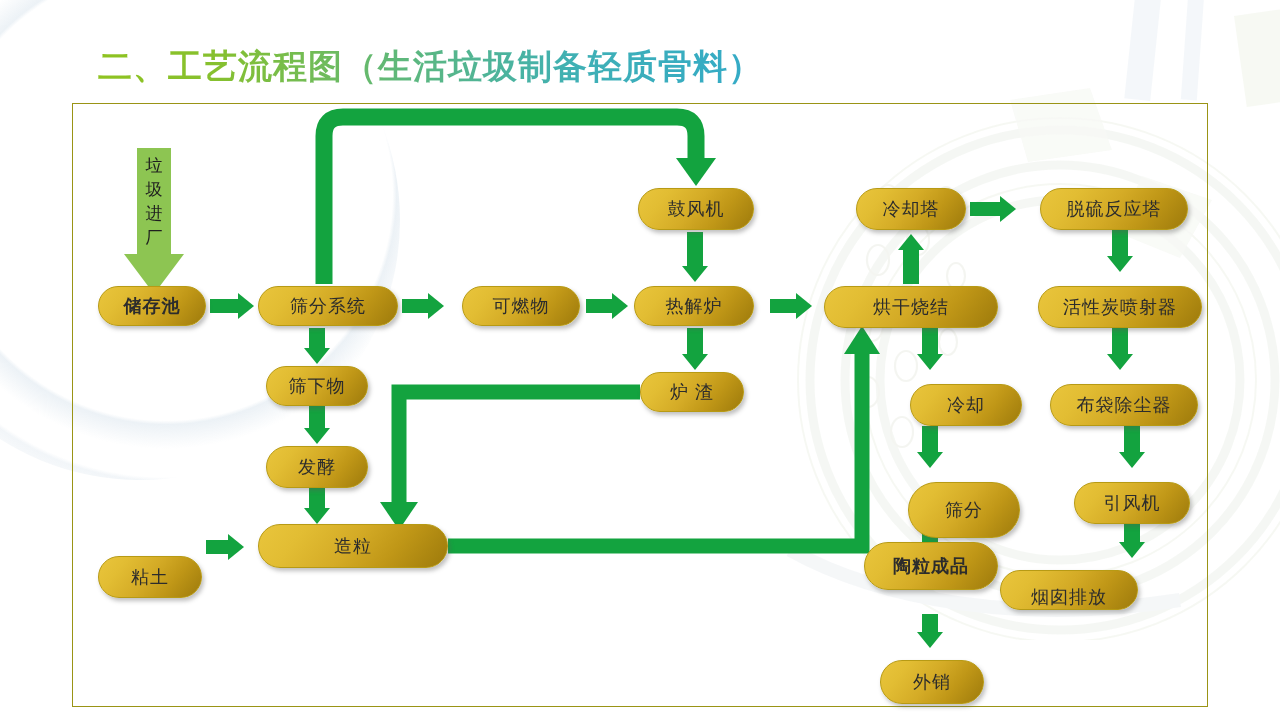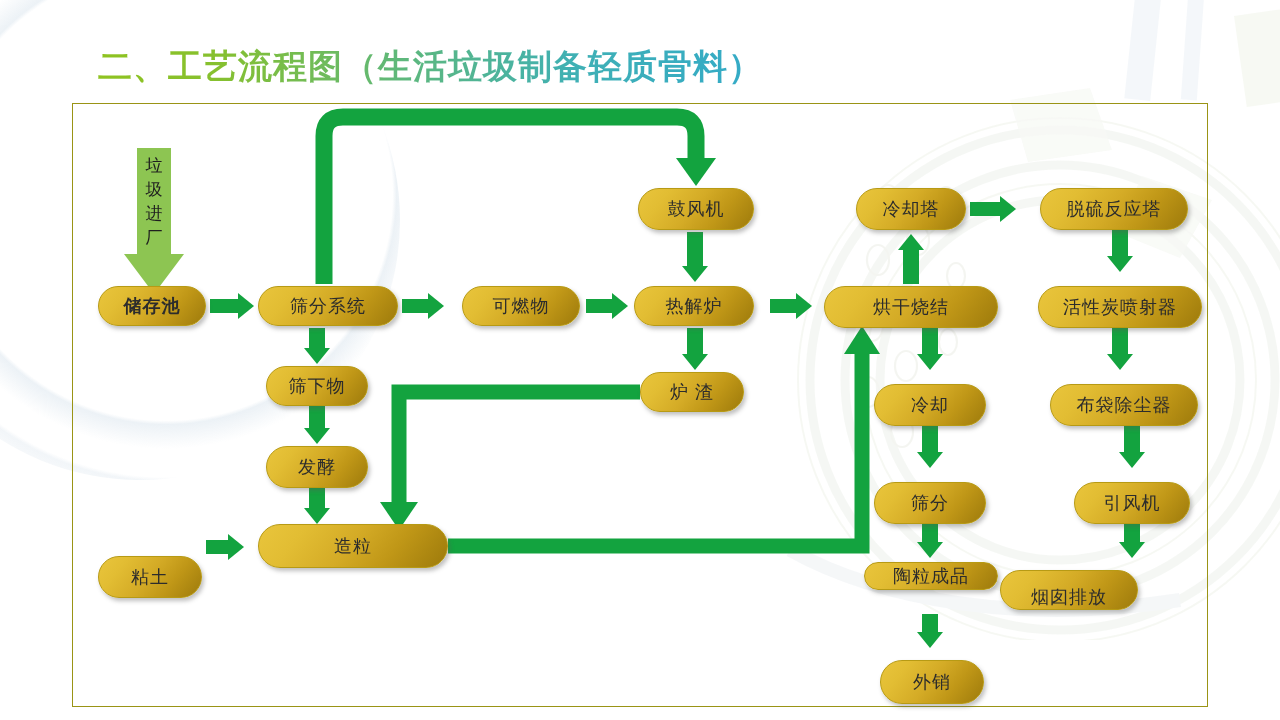--- a/index.html
+++ b/index.html
@@ -229,27 +229,27 @@
       </div>
       <div class="node" style="left: 258px; top: 524px; width: 190px; height: 44px;">
         <span>造粒</span>
       </div>
       <div class="node" style="left: 824px; top: 286px; width: 174px; height: 42px;">
         <span>烘干烧结</span>
       </div>
       <div class="node" style="left: 856px; top: 188px; width: 110px; height: 42px;">
         <span>冷却塔</span>
       </div>
-      <div class="node" style="left: 874px; top: 384px; width: 112px; height: 42px;">
+      <div class="node" style="left: 910px; top: 384px; width: 112px; height: 42px;">
         <span>冷却</span>
       </div>
-      <div class="node" style="left: 874px; top: 482px; width: 112px; height: 42px;">
+      <div class="node" style="left: 908px; top: 482px; width: 112px; height: 56px;">
         <span>筛分</span>
       </div>
-      <div class="node" style="left: 864px; top: 562px; width: 134px; height: 28px;">
+      <div class="node" style="left: 864px; top: 542px; width: 134px; height: 48px; font-weight: bold;">
         <span>陶粒成品</span>
       </div>
       <div class="node" style="left: 880px; top: 660px; width: 104px; height: 44px;">
         <span>外销</span>
       </div>
       <div class="node" style="left: 1040px; top: 188px; width: 148px; height: 42px;">
         <span>脱硫反应塔</span>
       </div>
       <div class="node" style="left: 1038px; top: 286px; width: 164px; height: 42px;">
         <span>活性炭喷射器</span>

